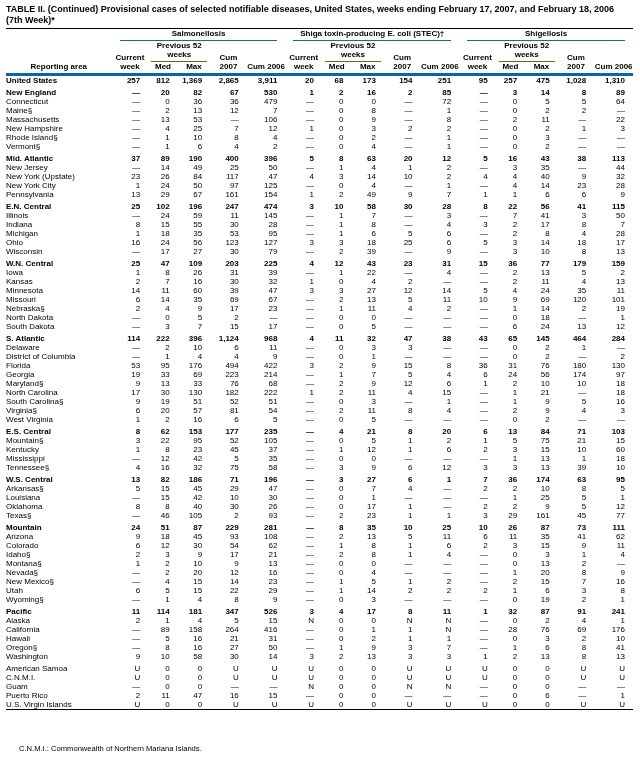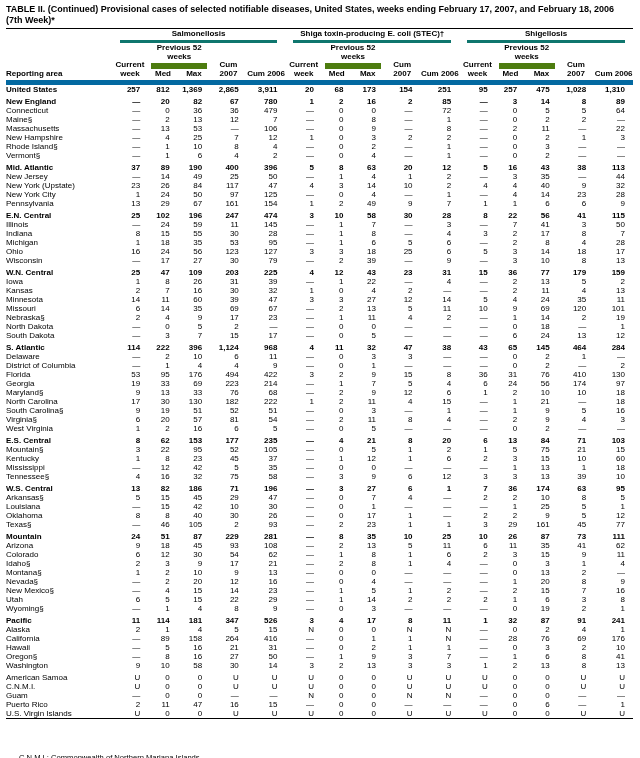--- a/index.html
+++ b/index.html
@@ -3,24 +3,24 @@
 <meta charset="utf-8">
 <style>
   * { box-sizing: border-box; }
   html, body { margin: 0; padding: 0; background: #fff; }
   body { font-family: "Liberation Sans", sans-serif; color: #000; }
   .page { width: 640px; height: 758px; padding: 4px 7px 2px 6px; overflow: hidden; }
   .title { font-size: 9px; font-weight: bold; line-height: 1.18; margin-bottom: 3px; }
   table { width: 100%; border-collapse: collapse; border-top: 1px solid #000; border-bottom: 1px solid #000; table-layout: fixed; }
   th, td { padding: 0; font-size: 8px; }
   thead th { font-weight: bold; vertical-align: bottom; text-align: center; line-height: 1.12; padding-top: 1px; }
-  th.area-head { text-align: left; vertical-align: bottom; padding-bottom: 1px; }
-  th.group span { display: block; border-bottom: 3px solid #0f766e; padding-bottom: 1px; margin: 0 8px; }
-  th.prev span { display: block; border-bottom: 6px solid #4d7c0f; padding-bottom: 1px; margin: 0 3px; }
-  th.hb { border-bottom: 5px solid #0369a1; padding-bottom: 1px; }
+  th.area-head { text-align: center; vertical-align: bottom; padding-bottom: 1px; }
+  th.group span { display: block; border-bottom: 1px solid #0f766e; padding-bottom: 1px; margin: 0 8px; }
+  th.prev span { display: block; border-bottom: 1px solid #4d7c0f; padding-bottom: 1px; margin: 0 3px; }
+  th.hb { border-bottom: 3px solid #0369a1; padding-bottom: 1px; }
   tbody td { text-align: right; line-height: 9px; white-space: nowrap; padding-right: 8px; font-size: 8px; }
   tbody td.area { text-align: left; padding-right: 0; overflow: hidden; }
   tbody tr.bold td { font-weight: bold; }
   tbody tr.gap td { height: 3px; line-height: 3px; padding: 0; }
   .footnotes { font-size: 7.6px; line-height: 1.24; margin-top: 2px; white-space: pre-wrap; }
   .footnotes div { margin: 13px; }
 </style>
 </head>
 <body>
 
@@ -109,21 +109,21 @@
         </tr>
         <tr class="gap">
           <td colspan="16"></td>
         </tr>
         <tr class="bold">
           <td class="area">New England</td>
           <td>—</td>
           <td>20</td>
           <td>82</td>
           <td>67</td>
-          <td>780</td>
+          <td>530</td>
           <td>1</td>
           <td>2</td>
           <td>16</td>
           <td>2</td>
           <td>85</td>
           <td>—</td>
           <td>3</td>
           <td>14</td>
           <td>8</td>
           <td>89</td>
@@ -652,21 +652,21 @@
           <td>494</td>
           <td>422</td>
           <td>3</td>
           <td>2</td>
           <td>9</td>
           <td>15</td>
           <td>8</td>
           <td>36</td>
           <td>31</td>
           <td>76</td>
-          <td>410</td>
+          <td>180</td>
           <td>130</td>
         </tr>
         <tr>
           <td class="area">Georgia</td>
           <td>19</td>
           <td>33</td>
           <td>69</td>
           <td>223</td>
           <td>214</td>
           <td>—</td>

